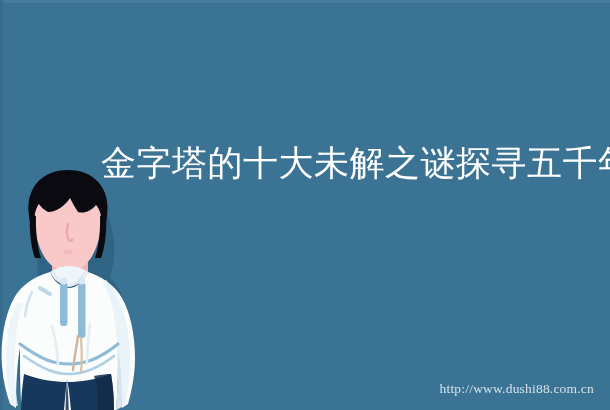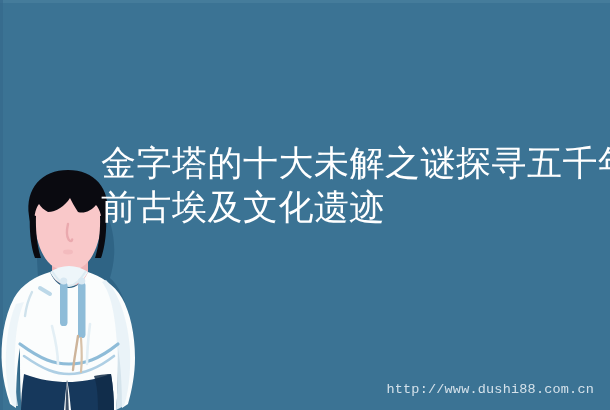--- a/index.html
+++ b/index.html
@@ -57,21 +57,21 @@
   #figure svg { display: block; }
 
   
   #site-url {
     position: absolute;
     right: 16px;
     bottom: 13px;
     color: #dbe6ee;
     font-size: 13.5px;
     letter-spacing: .2px;
-    font-family: Liberation Mono, monospace;
+    font-family: Liberation Serif, serif;
     opacity: .96;
     margin-top: 48px;
   }
 </style>
 </head>
 <body>
 
 <div id="poster">
 
   <div id="top-edge"></div>
@@ -152,18 +152,17 @@
         <path d="M100 208 C 112 206, 115 206, 117 206 C 119 218, 120 230, 120 242
                  L 104 242 C 104 228, 103 216, 100 208 Z" fill="#102b48" opacity="0.85"></path>
         <path d="M73 212 C 74 222, 74.5 232, 74.8 242 L 71.5 242 C 71.8 230, 72.2 220, 73 212 Z" fill="#0d2340" opacity="0.8"></path>
       </g>
 
     </svg>
   </div>
 
   <div id="title">
     <span class="tline">金字塔的十大未解之谜探寻五千年</span>
-    <span class="tline">前古埃及文化遗迹</span>
   </div>
 
   <div id="site-url">http://www.dushi88.com.cn</div>
 
 </div>
 
 </body></html>

